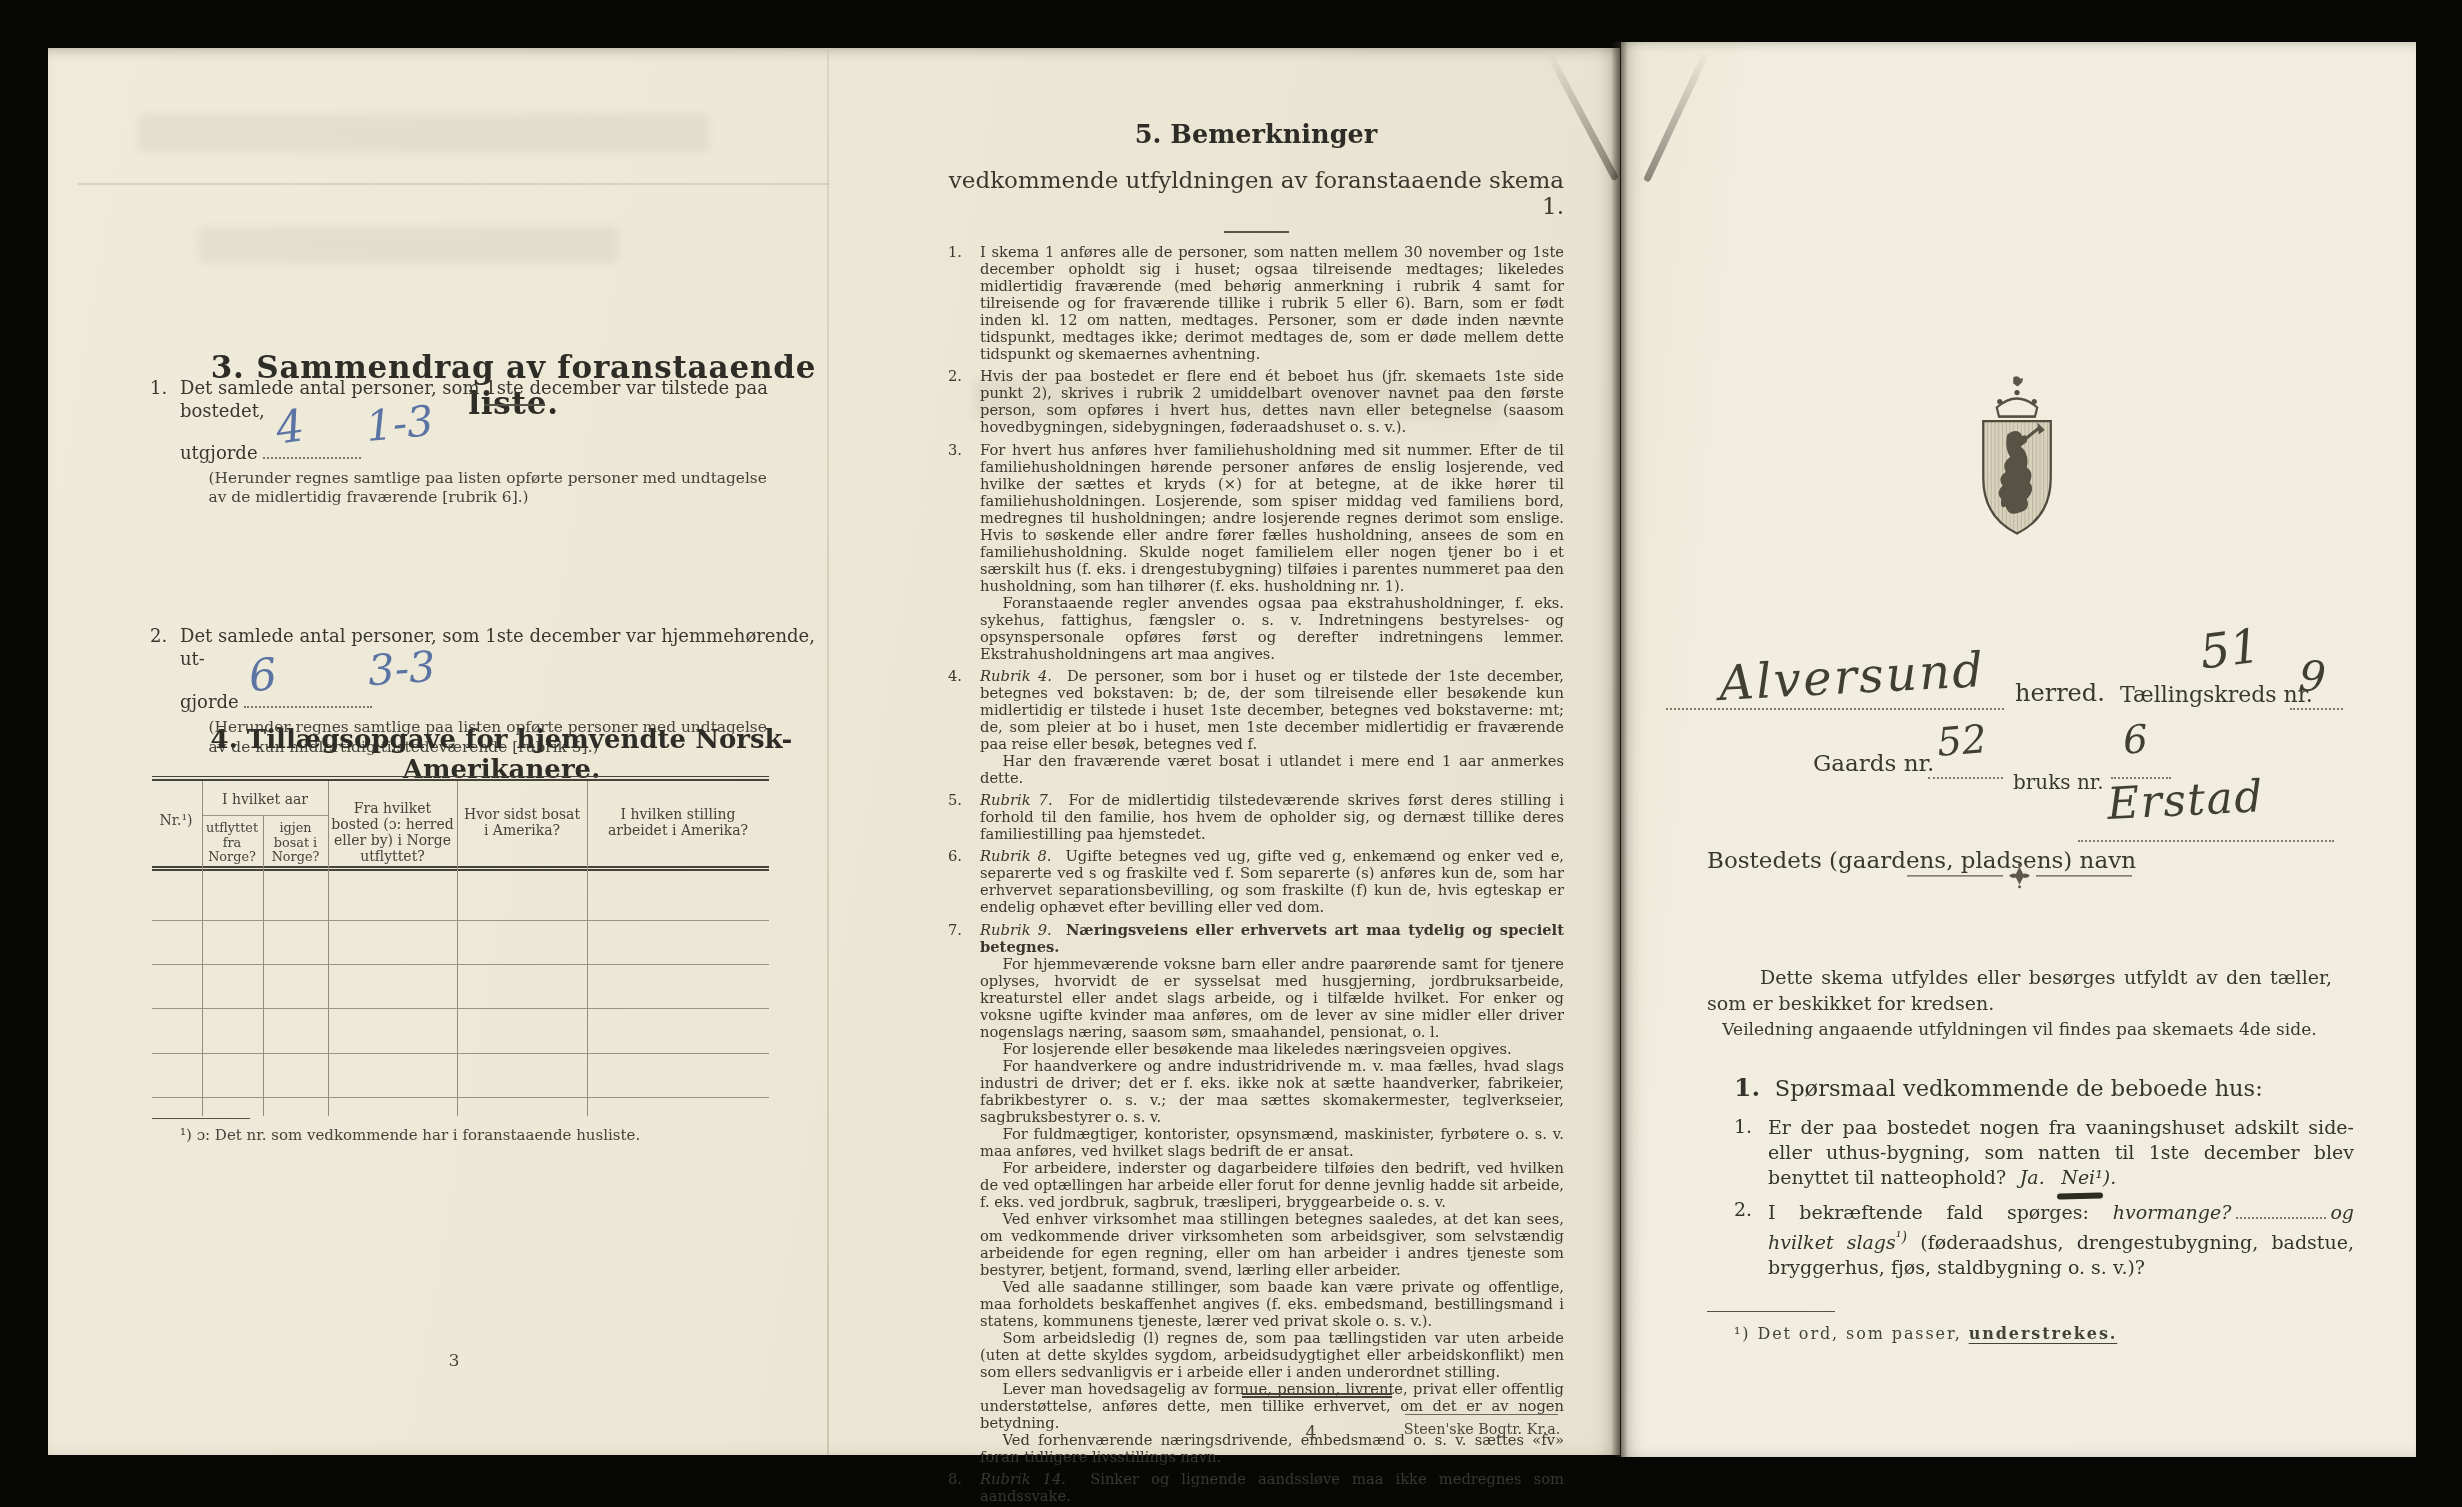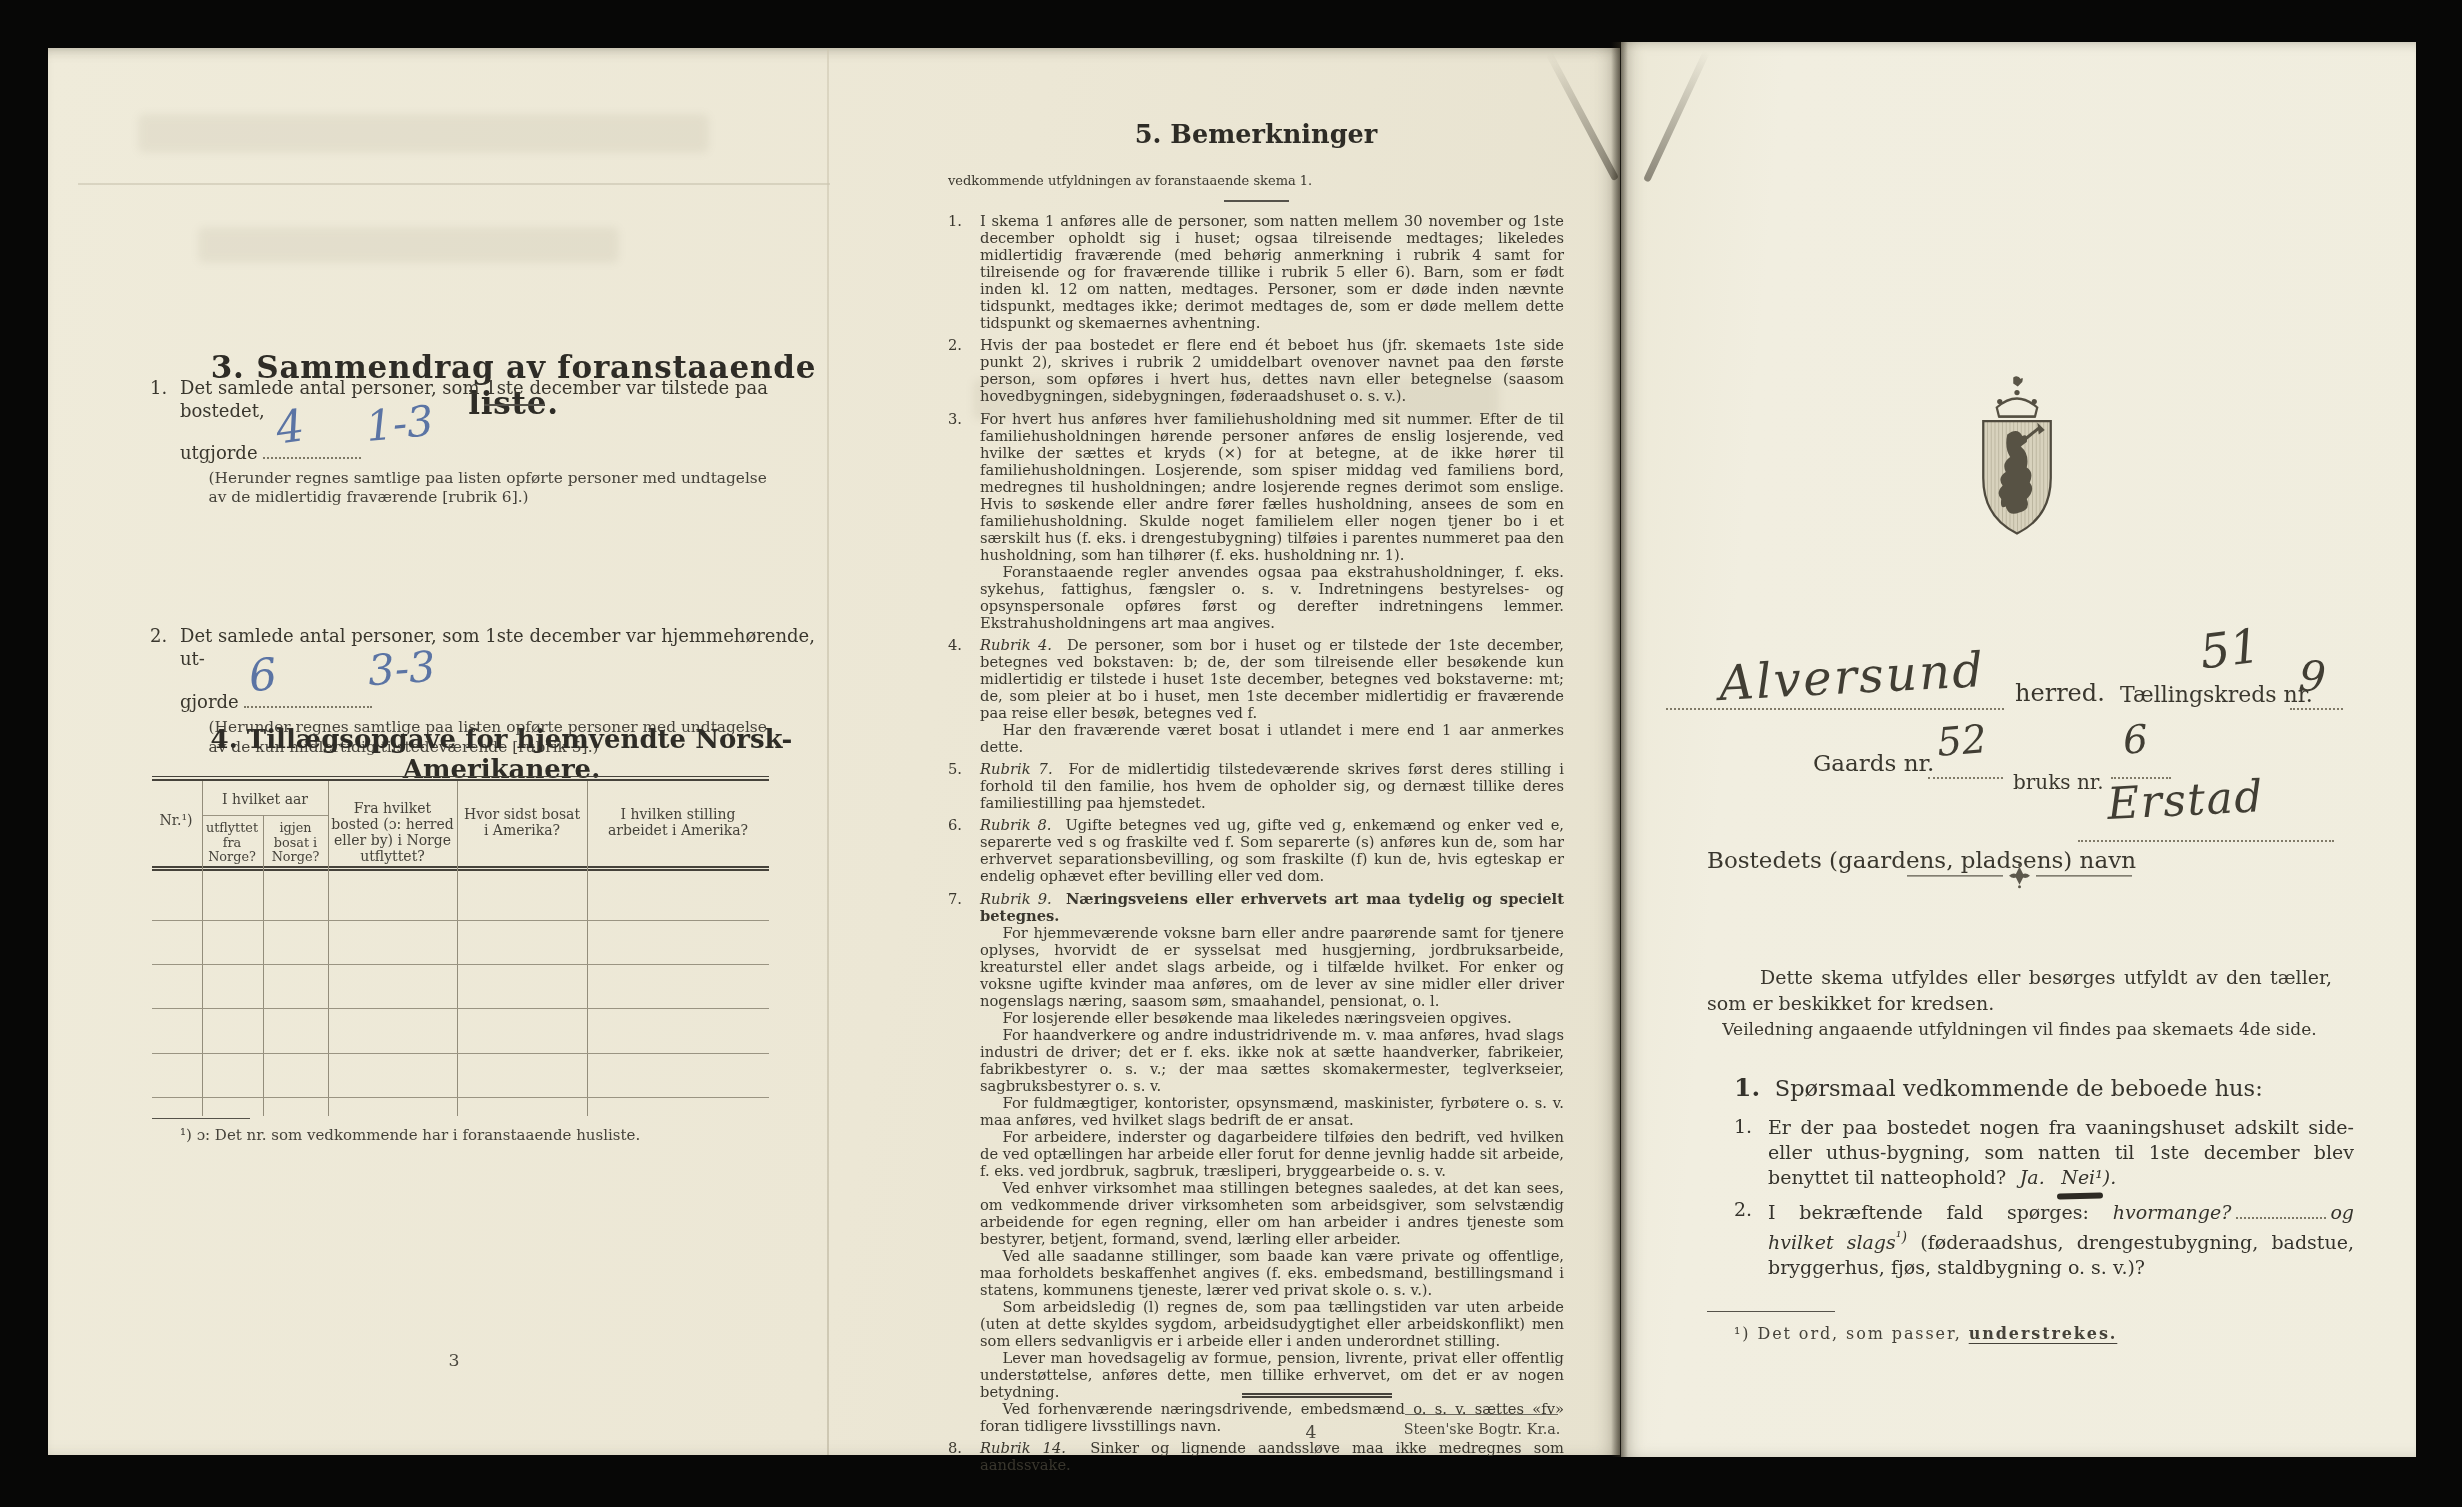--- a/index.html
+++ b/index.html
@@ -42,21 +42,21 @@
   .p3note{font-size:15.4px;line-height:19.5px;color:#45423a;margin-top:4.5px;padding-left:28.6px;width:579px;}
   .hand-blue{position:absolute;font-style:italic;color:#5b74a4;font-family:"DejaVu Serif",serif;}
   .s4-head{left:138px;top:676px;width:631px;font-size:26px;color:#2e2c26;}
   .t-cell{position:absolute;text-align:center;font-size:14px;line-height:16px;color:#45423a;}
   .t-small{font-size:12.8px;line-height:14.7px;}
   .footnote3{font-size:15px;color:#45423a;}
   .pagenum{font-size:17.3px;color:#4a473e;}
   
   .mid-col{left:900px;top:71px;width:616px;}
   .p4-head{font-size:25.6px;text-align:center;color:#2e2c26;}
-  .p4-sub{font-size:13px;text-align:left;margin-top:24px;color:#3a372e;}
+  .p4-sub{font-size:23px;text-align:right;margin-top:18px;color:#3a372e;}
   .p4-rule{width:65px;height:1.5px;background:#55524a;margin:12px auto 10.5px auto;}
   .p4item{position:relative;padding-left:32px;margin-bottom:5.3px;font-size:14.7px;line-height:17px;color:#3a372e;}
   .p4item .num{position:absolute;left:0;top:0;}
   .p4item p{margin:0;text-align:justify;}
   .p4item p.ind{text-indent:22.5px;}
   .mid-foot-rule{left:1194px;top:1345px;width:150px;}
   .mid-pagenum{left:1248px;top:1374px;width:30px;text-align:center;}
   .printer-rule{left:1357px;top:1366px;width:153px;height:1.1px;background:#6a675c;}
   .printer{left:1350px;top:1373px;width:168px;text-align:center;font-size:14.3px;color:#4a473e;}
   .hand-ink{position:absolute;font-style:italic;color:#413e34;}
@@ -170,21 +170,21 @@
       </div>
       <div class="p4item">
         <span class="num">6.</span>
         <p><span class="i">Rubrik 8.</span>&nbsp; <span>Ugifte betegnes ved ug, gifte ved g, enkemænd og enker ved e, separerte ved s og fraskilte ved f.  Som separerte (s) anføres kun de, som har erhvervet separationsbevilling, og som fraskilte (f) kun de, hvis egteskap er endelig ophævet efter bevilling eller ved dom.</span></p>
       </div>
       <div class="p4item">
         <span class="num">7.</span>
         <p><span class="i">Rubrik 9.</span>&nbsp; <span class="b">Næringsveiens eller erhvervets art maa tydelig og specielt betegnes.</span></p>
         <p class="ind"><span>For hjemmeværende voksne barn eller andre paarørende samt for tjenere oplyses, hvorvidt de er sysselsat med husgjerning, jordbruksarbeide, kreaturstel eller andet slags arbeide, og i tilfælde hvilket.  For enker og voksne ugifte kvinder maa anføres, om de lever av sine midler eller driver nogenslags næring, saasom søm, smaahandel, pensionat, o. l.</span></p>
         <p class="ind"><span>For losjerende eller besøkende maa likeledes næringsveien opgives.</span></p>
-        <p class="ind"><span>For haandverkere og andre industridrivende m. v. maa anføres, hvad slags industri de driver; det er f. eks. ikke nok at sætte haandverker, fabrikeier, fabrikbestyrer o. s. v.; der maa sættes skomakermester, teglverkseier, sagbruksbestyrer o. s. v.</span></p>
+        <p class="ind"><span>For haandverkere og andre industridrivende m. v. maa fælles, hvad slags industri de driver; det er f. eks. ikke nok at sætte haandverker, fabrikeier, fabrikbestyrer o. s. v.; der maa sættes skomakermester, teglverkseier, sagbruksbestyrer o. s. v.</span></p>
         <p class="ind"><span>For fuldmægtiger, kontorister, opsynsmænd, maskinister, fyrbøtere o. s. v. maa anføres, ved hvilket slags bedrift de er ansat.</span></p>
         <p class="ind"><span>For arbeidere, inderster og dagarbeidere tilføies den bedrift, ved hvilken de ved optællingen har arbeide eller forut for denne jevnlig hadde sit arbeide, f. eks. ved jordbruk, sagbruk, træsliperi, bryggearbeide o. s. v.</span></p>
         <p class="ind"><span>Ved enhver virksomhet maa stillingen betegnes saaledes, at det kan sees, om vedkommende driver virksomheten som arbeidsgiver, som selvstændig arbeidende for egen regning, eller om han arbeider i andres tjeneste som bestyrer, betjent, formand, svend, lærling eller arbeider.</span></p>
         <p class="ind"><span>Ved alle saadanne stillinger, som baade kan være private og offentlige, maa forholdets beskaffenhet angives (f. eks. embedsmand, bestillingsmand i statens, kommunens tjeneste, lærer ved privat skole o. s. v.).</span></p>
         <p class="ind"><span>Som arbeidsledig (l) regnes de, som paa tællingstiden var uten arbeide (uten at dette skyldes sygdom, arbeidsudygtighet eller arbeidskonflikt) men som ellers sedvanligvis er i arbeide eller i anden underordnet stilling.</span></p>
         <p class="ind"><span>Lever man hovedsagelig av formue, pension, livrente, privat eller offentlig understøttelse, anføres dette, men tillike erhvervet, om det er av nogen betydning.</span></p>
         <p class="ind"><span>Ved forhenværende næringsdrivende, embedsmænd o. s. v. sættes «fv» foran tidligere livsstillings navn.</span></p>
       </div>
       <div class="p4item">
         <span class="num">8.</span>

